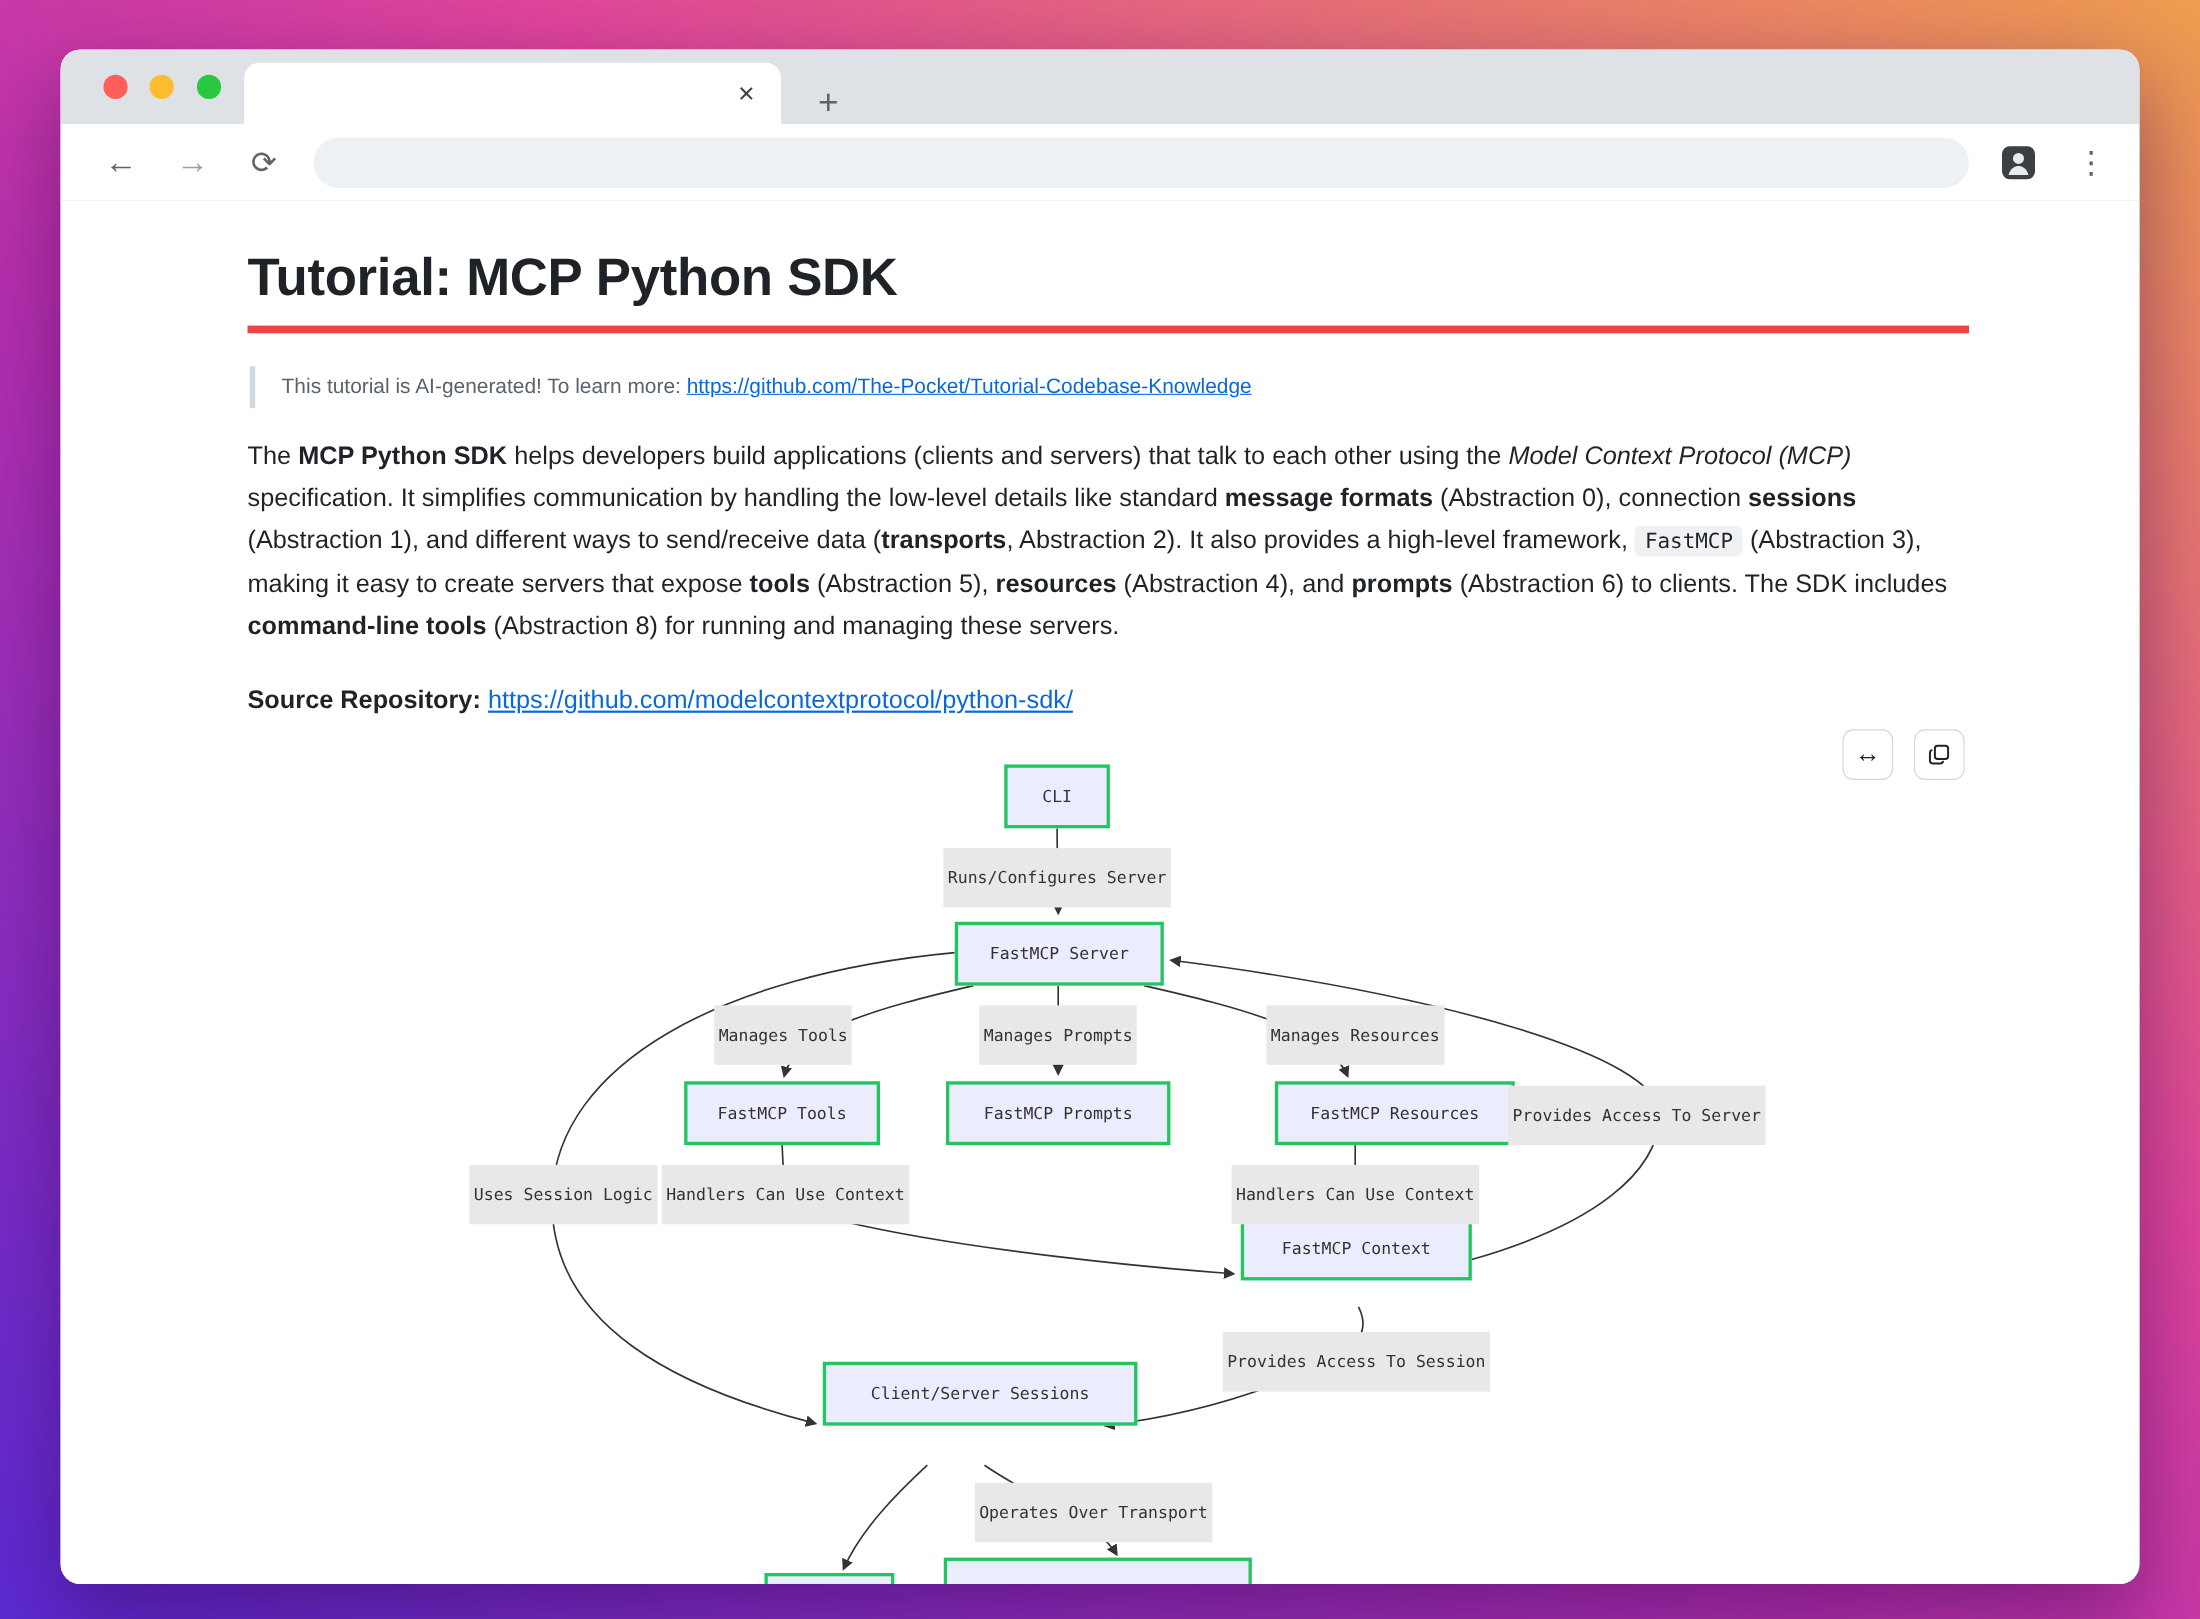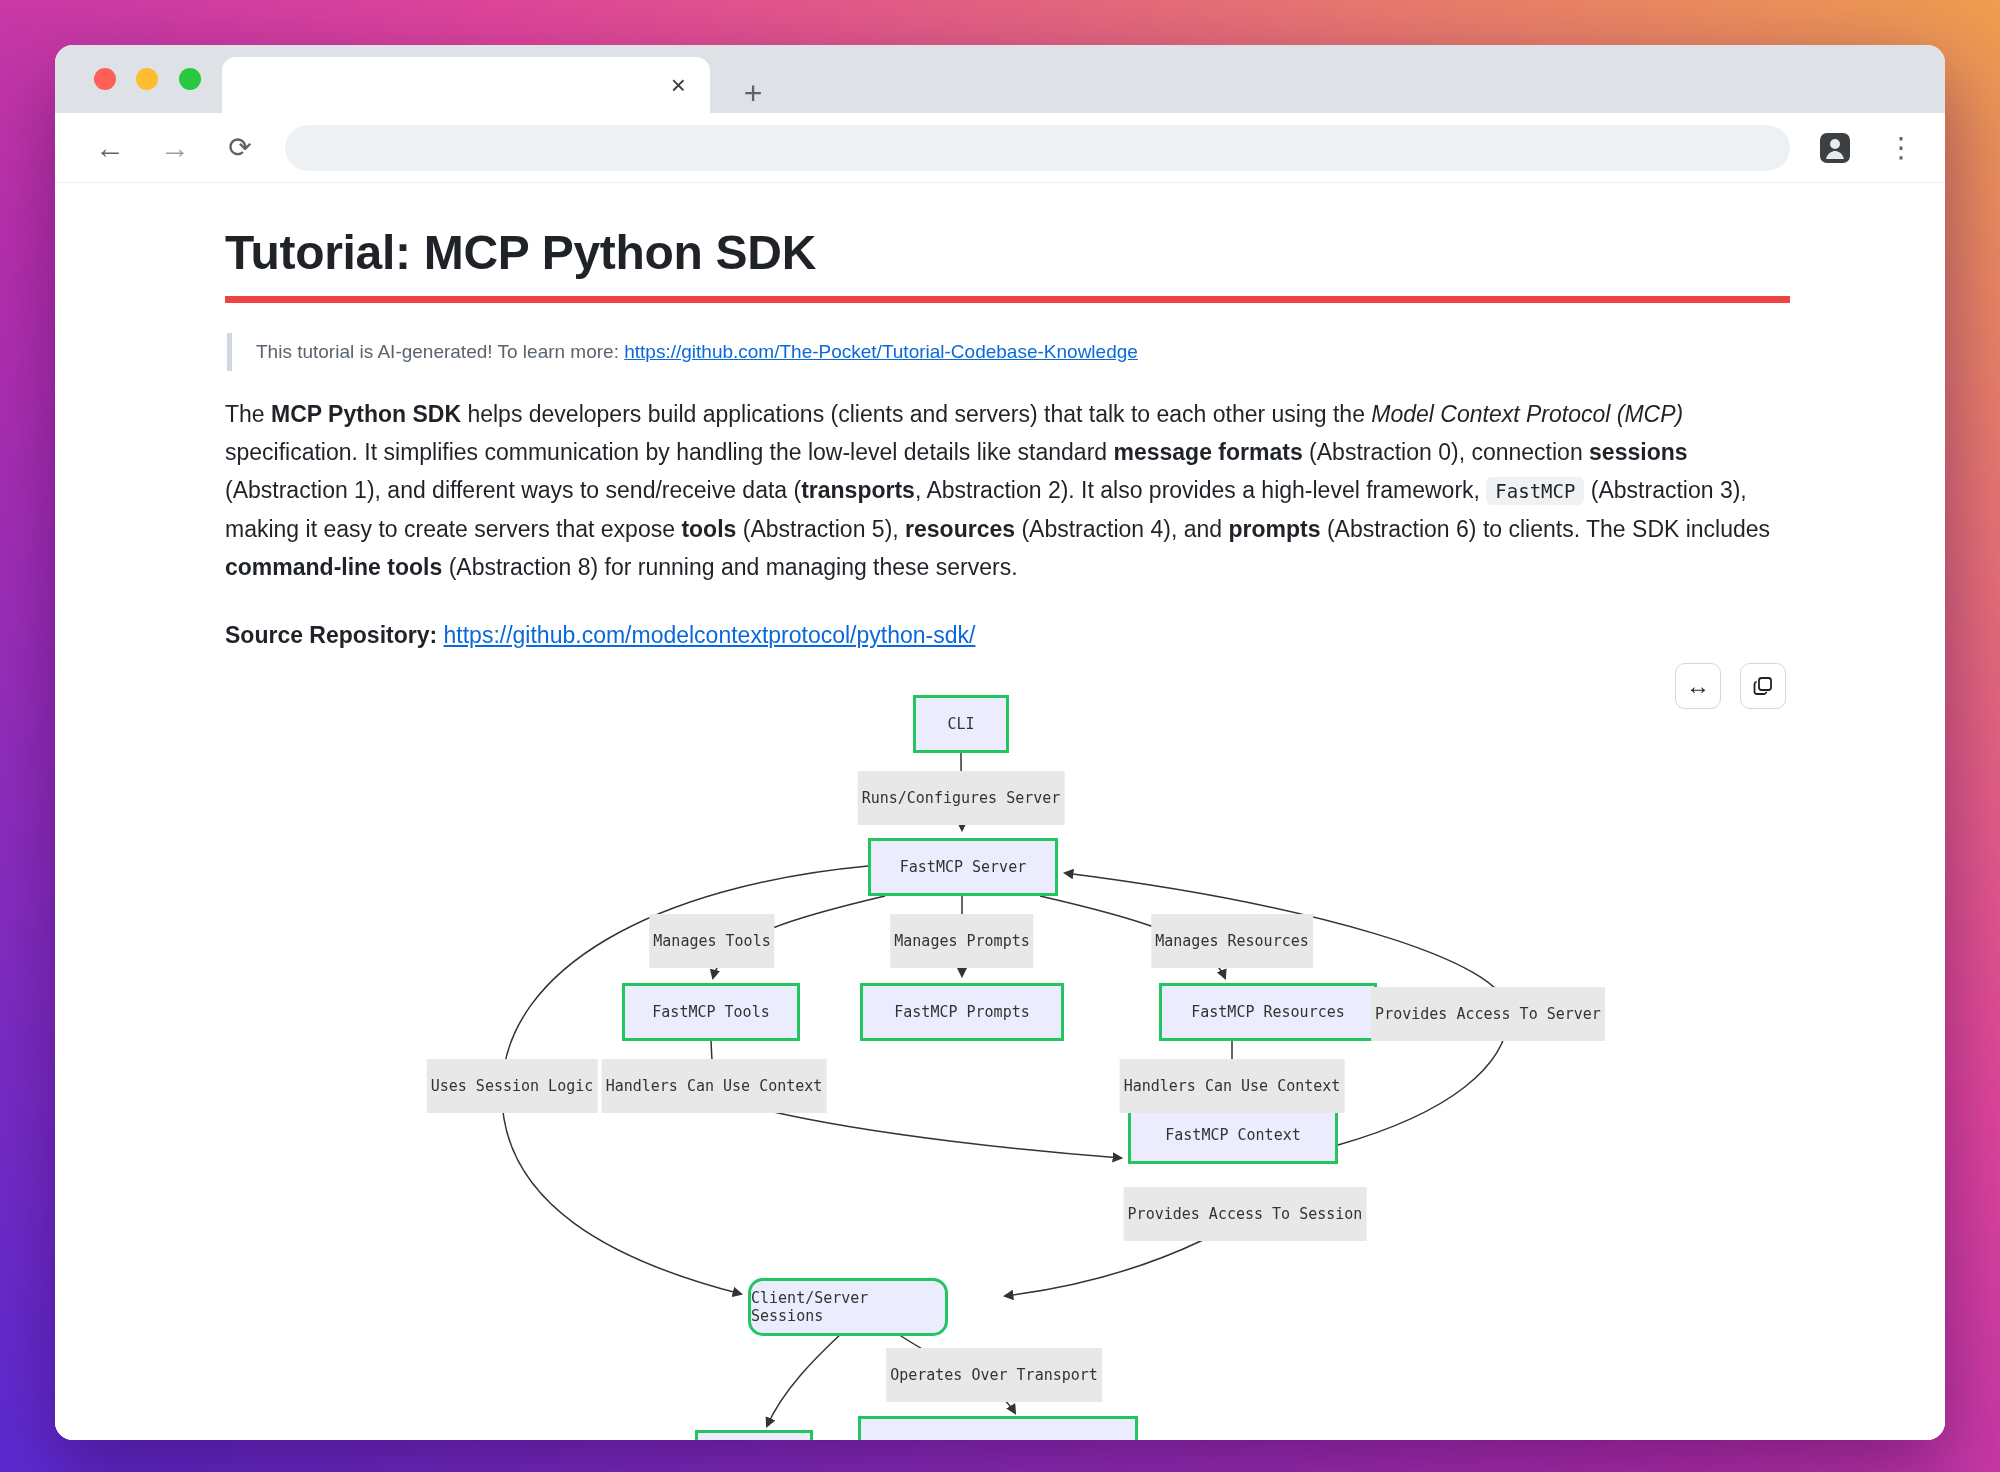--- a/index.html
+++ b/index.html
@@ -169,33 +169,33 @@
           <path d="M788 674 C760 700 728 732 712 768" marker-end="url(#arr)"></path>
         </g>
       </svg>
 
       <div class="d-node" style="left:858px; top:37px; width:96px; height:58px;">CLI</div>
       <div class="d-node" style="left:813px; top:180px; width:190px; height:58px;">FastMCP Server</div>
       <div class="d-node" style="left:567px; top:325px; width:178px; height:58px;">FastMCP Tools</div>
       <div class="d-node" style="left:805px; top:325px; width:204px; height:58px;">FastMCP Prompts</div>
       <div class="d-node" style="left:1068px; top:325px; width:218px; height:58px;margin-left:36px;">FastMCP Resources</div>
       <div class="d-node" style="left:1073px; top:448px; width:210px; height:58px;">FastMCP Context</div>
-      <div class="d-node" style="left:693px; top:620px; width:200px; height:58px;border-radius:15px;">Client/Server Sessions</div>
+      <div class="d-node" style="left:693px; top:580px; width:286px; height:58px;">Client/Server Sessions</div>
       <div class="d-node" style="left:803px; top:758px; width:280px; height:52px;"></div>
       <div class="d-node" style="left:640px; top:772px; width:118px; height:34px;"></div>
 
       <div class="d-label" style="left:906px; top:140px;">Runs/Configures Server</div>
       <div class="d-label" style="left:657px; top:283px;">Manages Tools</div>
       <div class="d-label" style="left:907px; top:283px;">Manages Prompts</div>
       <div class="d-label" style="left:1177px; top:283px;">Manages Resources</div>
       <div class="d-label" style="left:1433px; top:356px;">Provides Access To Server</div>
       <div class="d-label" style="left:457px; top:428px;">Uses Session Logic</div>
       <div class="d-label" style="left:659px; top:428px;">Handlers Can Use Context</div>
       <div class="d-label" style="left:1177px; top:428px;">Handlers Can Use Context</div>
-      <div class="d-label" style="left:1178px; top:556px;margin-left:12px;">Provides Access To Session</div>
+      <div class="d-label" style="left:1178px; top:580px;">Provides Access To Session</div>
       <div class="d-label" style="left:939px; top:717px;">Operates Over Transport</div>
 
       <div class="d-btn" style="left:1620px; top:5px;">
         <span>↔</span>
       </div>
       <div class="d-btn" style="left:1685px; top:5px;">
         <svg width="22" height="22" viewBox="0 0 22 22">
           <rect x="7" y="3" width="12" height="12" rx="2.5" fill="none" stroke="#1f2328" stroke-width="1.8"></rect>
           <path d="M4 7 a2.5 2.5 0 0 0 -1.5 2.3 V 16.5 A2.5 2.5 0 0 0 5 19 h7 a2.5 2.5 0 0 0 2.3 -1.5" fill="none" stroke="#1f2328" stroke-width="1.8" stroke-linecap="round"></path>
         </svg>

